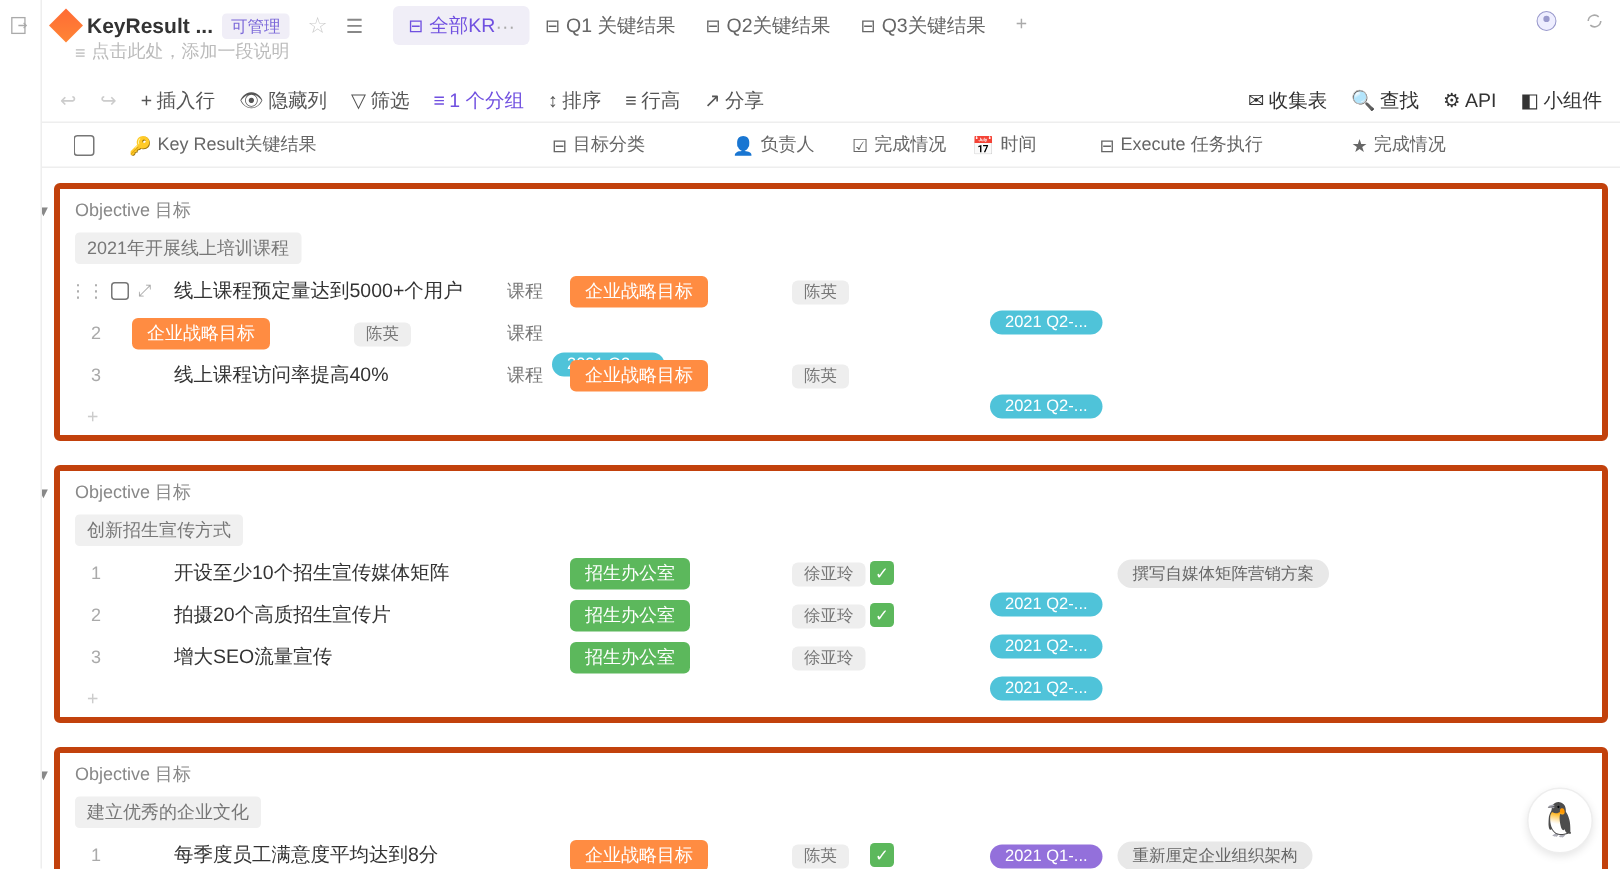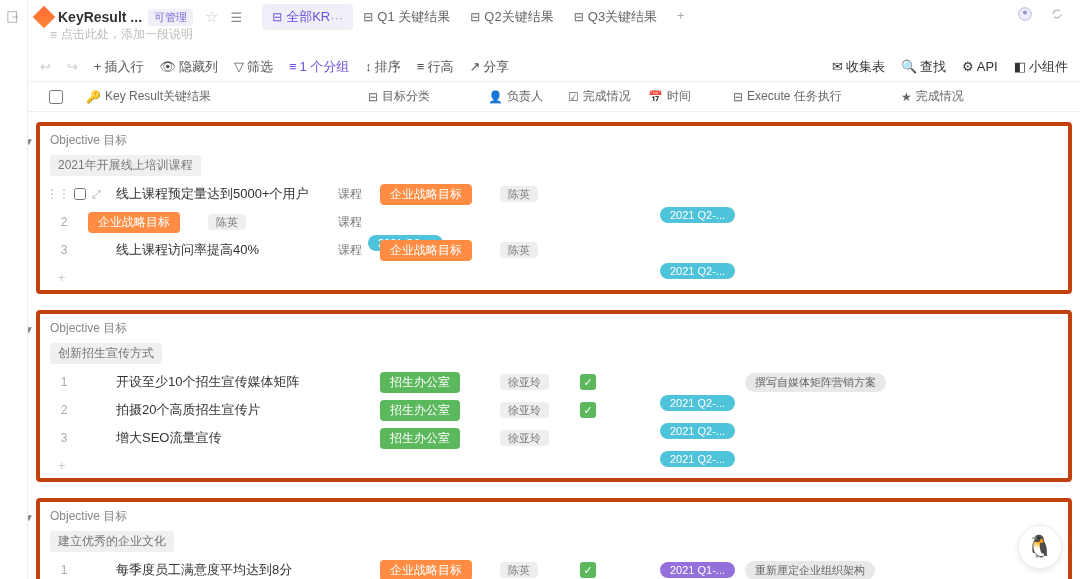--- a/index.html
+++ b/index.html
@@ -1,20 +1,20 @@
 <!DOCTYPE html>
 <html><head>
 <meta charset="utf-8">
 <style>
 *{box-sizing:border-box;margin:0;padding:0;font-family:-apple-system,"PingFang SC","Microsoft YaHei",sans-serif;}
 body{background:#fff;font-size:13px;color:#333;overflow:hidden;}
 .app{width:1080px;height:579px;position:relative;}
 .left-rail{position:absolute;left:0;top:0;width:28px;height:579px;background:#fff;border-right:1px solid #eee;display:flex;flex-direction:column;align-items:center;padding-top:8px;}
 .rail-ic{width:18px;height:18px;display:flex;align-items:center;justify-content:center;color:#888;margin-bottom:8px;cursor:pointer;}
-.header{position:absolute;left:28px;top:0;right:0;height:34px;display:flex;align-items:center;padding:0 8px;}
+.header{position:absolute;left:28px;top:0;right:0;height:34px;display:flex;align-items:center;padding:0 8px;text-align:right;}
 .doc-ic{width:16px;height:16px;background:linear-gradient(135deg,#ff6b35,#ff8535);transform:rotate(45deg);margin-right:6px;}
 .title{font-weight:600;color:#333;font-size:14px;}
 .tag-mg{font-size:11px;background:#f0eef7;color:#7b68d9;padding:1px 6px;border-radius:3px;margin-left:6px;}
 .star{color:#ccc;margin-left:12px;cursor:pointer;font-size:15px;}
 .ham{color:#888;margin-left:12px;cursor:pointer;}
 .tabs{display:flex;margin-left:20px;}
 .tab{display:flex;align-items:center;padding:4px 10px;color:#666;cursor:pointer;font-size:13px;}
 .tab.active{background:#f0eef7;color:#7050e0;border-radius:4px;}
 .tab-ic{margin-right:4px;font-size:12px;}
 .add-tab{color:#aaa;padding:4px 10px;cursor:pointer;}
@@ -55,21 +55,21 @@
 .r-own{width:80px;}
 .r-done{width:80px;}
 .r-time{width:85px;}
 .r-exec{width:168px;}
 .pill{display:inline-block;padding:2px 10px;border-radius:10px;font-size:11px;color:#fff;}
 .pill.cyan{background:#4fc3d9;margin-top:42px;}
 .pill.pur{background:#9370db;}
 .pill.gray{background:#e8e8e8;color:#666;}
 .tag-or{background:#ff8c42;}
 .tag-gr{background:#5cb85c;}
-.own-b{background:#eee;color:#777;padding:2px 8px;border-radius:4px;font-size:11px;}
+.own-b{background:#eee;color:#777;padding:2px 8px;border-radius:4px;font-size:11px;margin-left:28px;}
 .chk-done{width:16px;height:16px;background:#5cb85c;border-radius:3px;display:inline-flex;align-items:center;justify-content:center;color:#fff;font-size:11px;}
 .add-row{height:26px;padding-left:18px;color:#ccc;cursor:pointer;display:flex;align-items:center;}
 .mascot{position:absolute;right:18px;bottom:10px;width:44px;height:44px;border-radius:50%;background:#fff;border:1px solid #eee;display:flex;align-items:center;justify-content:center;font-size:22px;box-shadow:0 2px 6px rgba(0,0,0,.1);}
 .sel{border:1.5px solid #ff8c42;border-radius:4px;padding:1px 9px;}
 svg{width:14px;height:14px;}
 .dots{color:#aaa;cursor:pointer;}
 </style>
 </head>
 <body>
 

